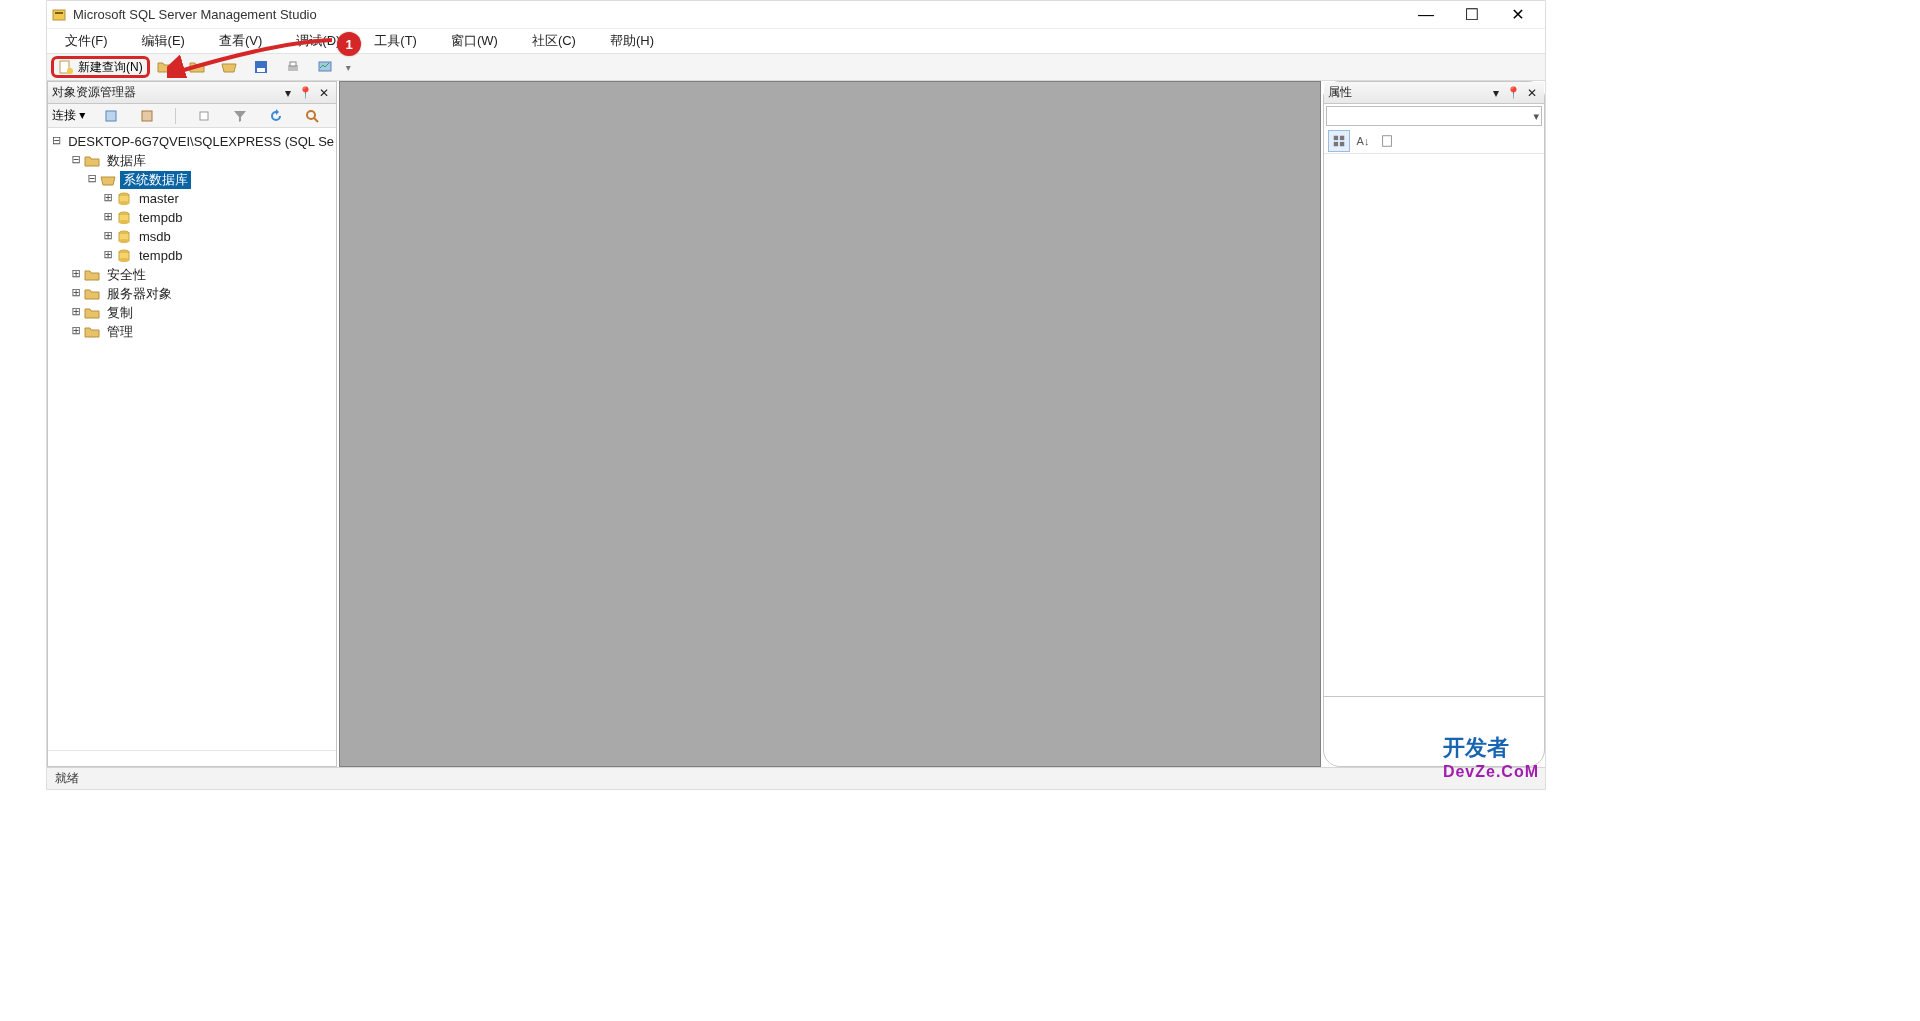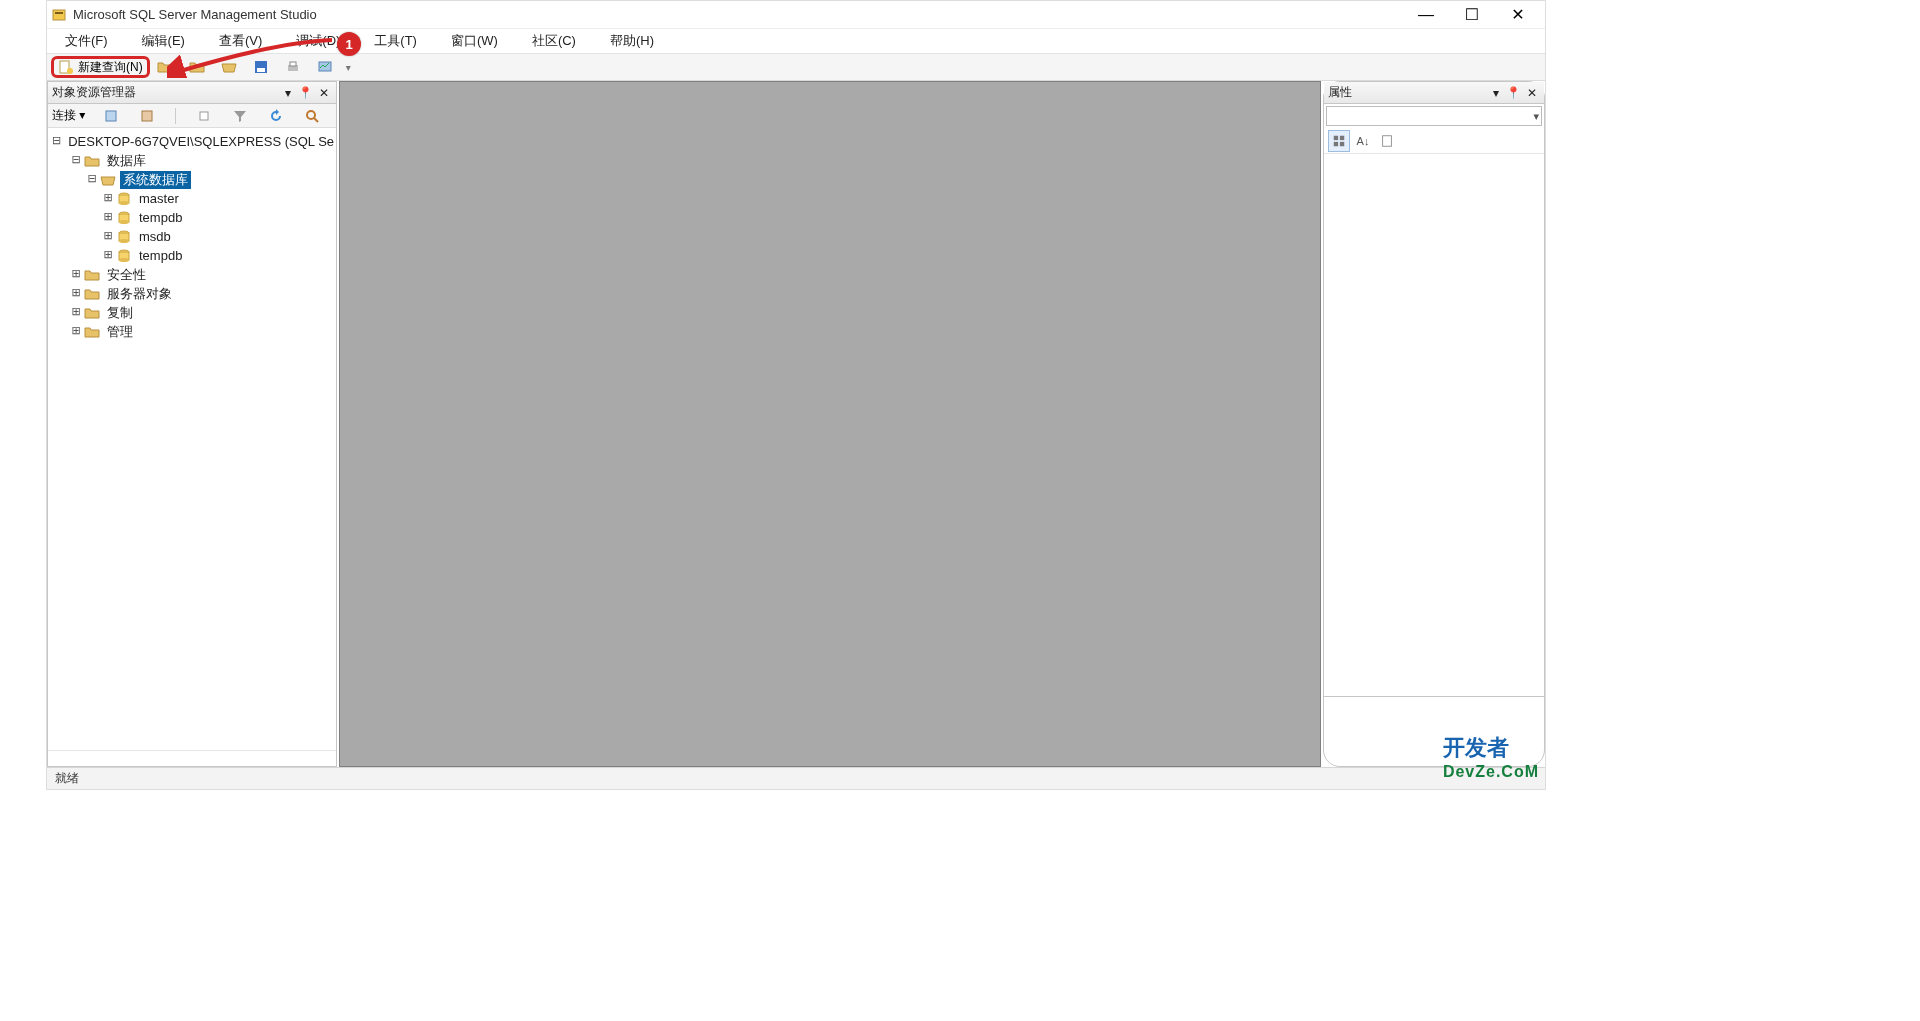--- a/index.html
+++ b/index.html
@@ -58,21 +58,21 @@
 .prop-tool.active { border-color: #9cbde2; background: #e4eefc; }
 .prop-grid { flex: 1; }
 .prop-desc { height: 70px; border-top: 1px solid #c6c6c6; }
 
 
 .status-bar { height: 22px; background: #f3f3f3; border-top: 1px solid #d6d6d6; display: flex; align-items: center; padding: 0 8px; font-size: 12px; color: #333; }
 
 
 .watermark { position: absolute; right: 6px; bottom: 8px; text-align: left; pointer-events: none; z-index: 50; }
 .watermark .l1 { font-size: 22px; font-weight: bold; color: #1864b0; text-shadow: 1px 1px 0 #fff; font-family: "SimSun", serif; }
-.watermark .l2 { font-size: 16px; font-weight: bold; color: #15803d; letter-spacing: 1px; }
+.watermark .l2 { font-size: 16px; font-weight: bold; color: #a21caf; letter-spacing: 1px; }
 
 
 .svg-folder { fill: #e8c268; stroke: #b7903d; }
 .svg-db { fill: #f7d46b; stroke: #c9a43f; }
 .svg-server { fill: #7fba5a; }
 </style>
 </head>
 <body>
 
 <div class="app">

